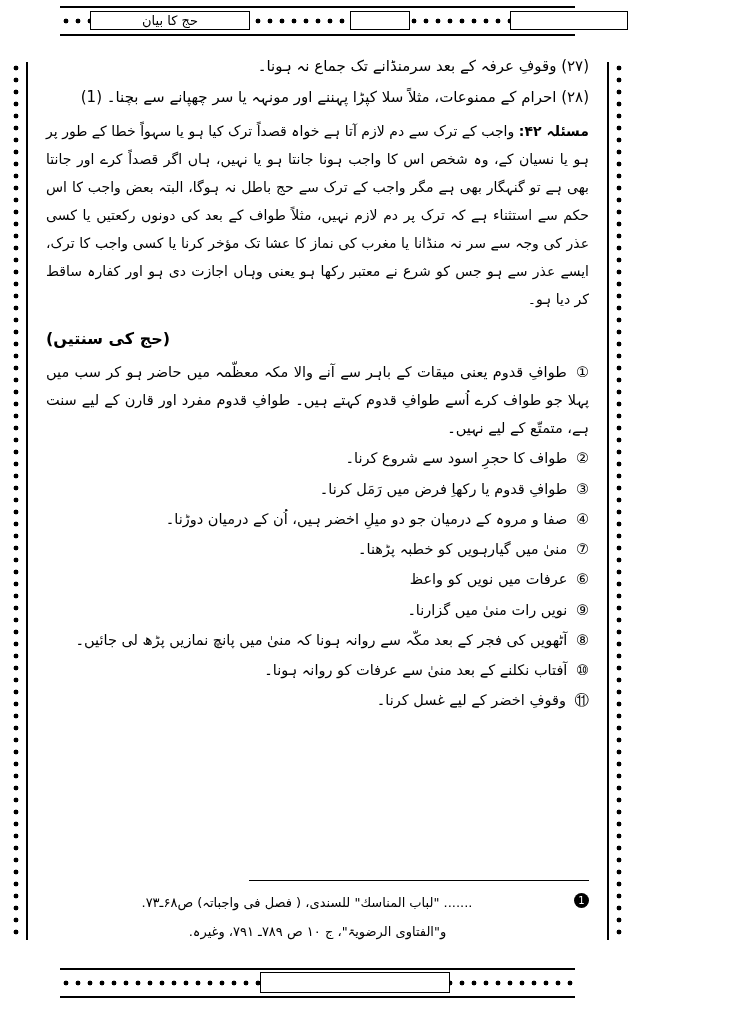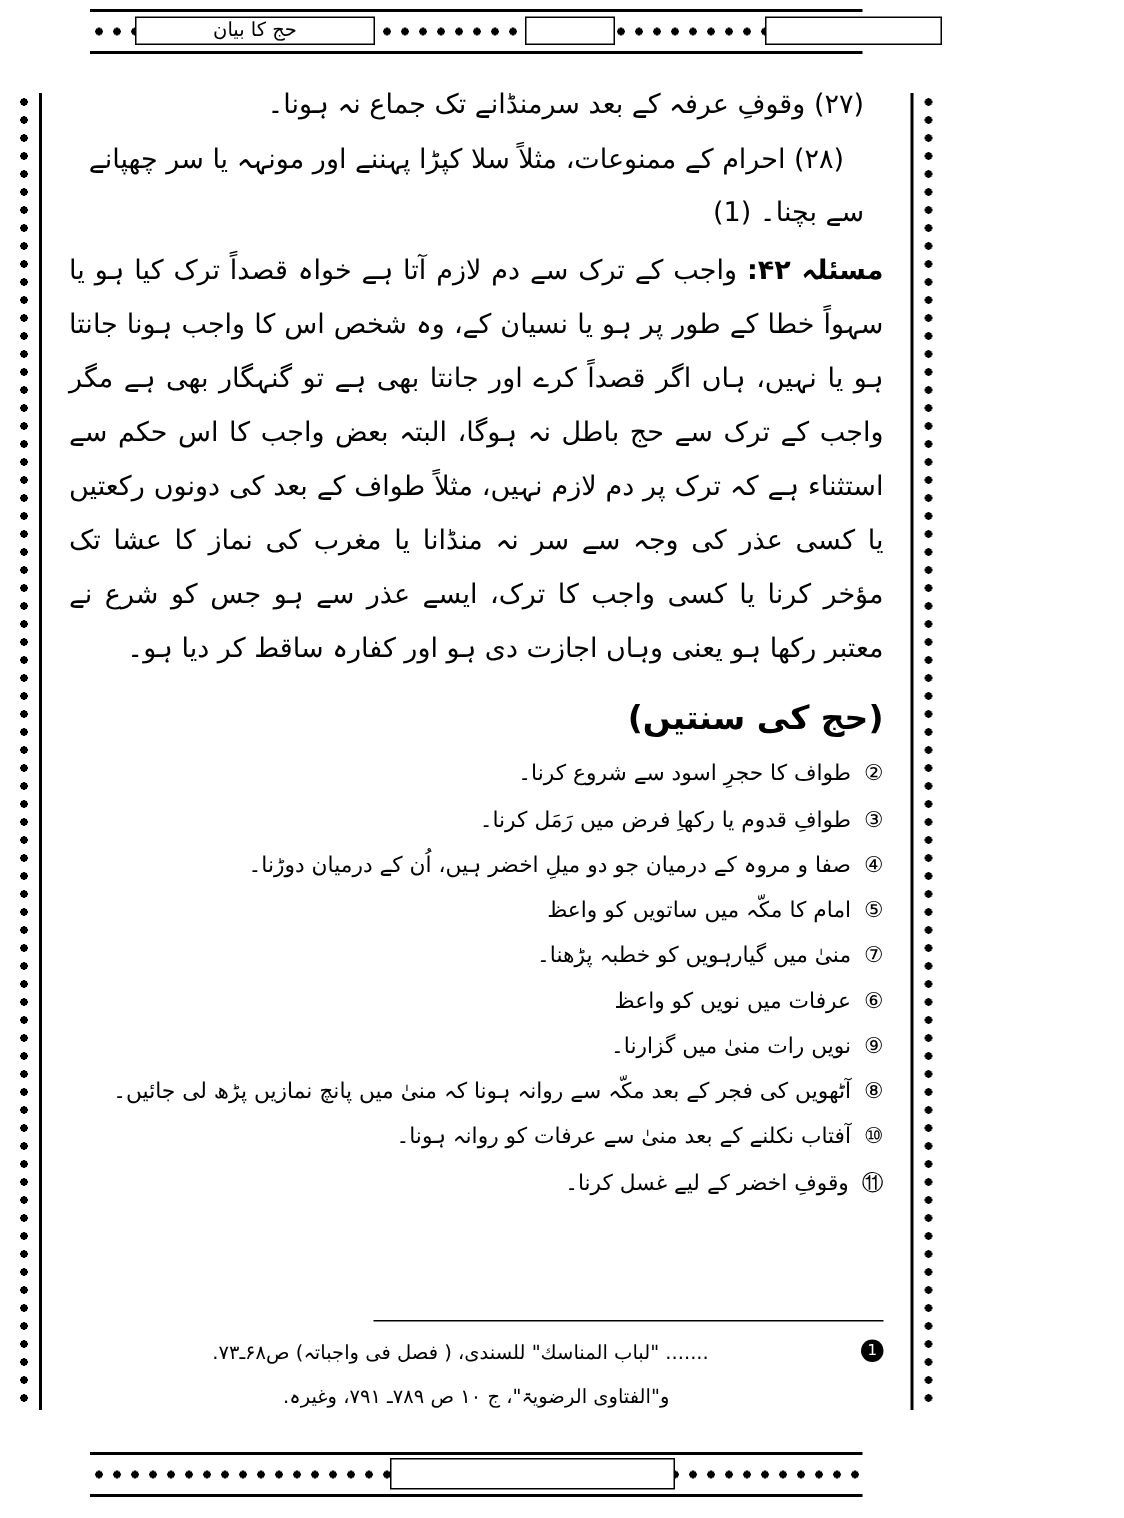--- a/index.html
+++ b/index.html
@@ -117,45 +117,45 @@
     position: absolute;
     top: 52px;
     left: 46px;
     right: 46px;
     direction: rtl;
     text-align: right;
     font-family: "DejaVu Sans", sans-serif;
   }
 
   .para {
-    font-size: 18px;
+    font-size: 15px;
     line-height: 1.95;
-    margin: 0 13px 2px 0;
+    margin: 0 0 2px 0;
     text-align: justify;
     text-align-last: right;
   }
   .para.center-ish {
     text-align: center;
   }
 
   .block-para {
-    font-size: 18px;
+    font-size: 14px;
     line-height: 2.0;
     margin: 4px 0 0 0;
     text-align: justify;
     text-align-last: right;
   }
   .block-para .lead {
     font-weight: bold;
   }
 
   .section-title {
     margin: 16px 0 10px 0;
-    text-align: right;
-    font-size: 22px;
+    text-align: left;
+    font-size: 16px;
     font-weight: bold;
     letter-spacing: 0.5px;
   }
 
   .list {
     margin: 4px 0 0 0;
     padding: 0;
     list-style: none;
   }
   .list li {
@@ -289,35 +289,35 @@
     <p class="para center-ish">(۲۸) احرام کے ممنوعات، مثلاً سلا کپڑا پہننے اور مونہہ یا سر چھپانے سے بچنا۔ (1)</p>
 
     <p class="block-para">
       <span class="lead">مسئلہ ۴۲:</span>
       <span>واجب کے ترک سے دم لازم آتا ہے خواہ قصداً ترک کیا ہو یا سہواً خطا کے طور پر ہو یا نسیان کے، وہ شخص اس کا واجب ہونا جانتا ہو یا نہیں، ہاں اگر قصداً کرے اور جانتا بھی ہے تو گنہگار بھی ہے مگر واجب کے ترک سے حج باطل نہ ہوگا، البتہ بعض واجب کا اس حکم سے استثناء ہے کہ ترک پر دم لازم نہیں، مثلاً طواف کے بعد کی دونوں رکعتیں یا کسی عذر کی وجہ سے سر نہ منڈانا یا مغرب کی نماز کا عشا تک مؤخر کرنا یا کسی واجب کا ترک، ایسے عذر سے ہو جس کو شرع نے معتبر رکھا ہو یعنی وہاں اجازت دی ہو اور کفارہ ساقط کر دیا ہو۔</span>
     </p>
 
     <h2 class="section-title">(حج کی سنتیں)</h2>
 
     <ul class="list">
+      <li class="long">
+        <span class="num">①</span>
+        <span>طوافِ قدوم یعنی میقات کے باہر سے آنے والا مکہ معظّمہ میں حاضر ہو کر سب میں پہلا جو طواف کرے اُسے طوافِ قدوم کہتے ہیں۔ طوافِ قدوم مفرد اور قارن کے لیے سنت ہے، متمتّع کے لیے نہیں۔</span>
+      </li>
       <li>
         <span class="num">②</span>
         <span>طواف کا حجرِ اسود سے شروع کرنا۔</span>
       </li>
       <li>
         <span class="num">③</span>
         <span>طوافِ قدوم یا رکھاِ فرض میں رَمَل کرنا۔</span>
       </li>
       <li>
         <span class="num">④</span>
         <span>صفا و مروہ کے درمیان جو دو میلِ اخضر ہیں، اُن کے درمیان دوڑنا۔</span>
-      </li>
-      <li>
-        <span class="num">⑤</span>
-        <span>امام کا مکّہ میں ساتویں کو واعظ</span>
       </li>
       <li>
         <span class="num">⑦</span>
         <span>منیٰ میں گیارہویں کو خطبہ پڑھنا۔</span>
       </li>
       <li>
         <span class="num">⑥</span>
         <span>عرفات میں نویں کو واعظ</span>
       </li>
       <li>

